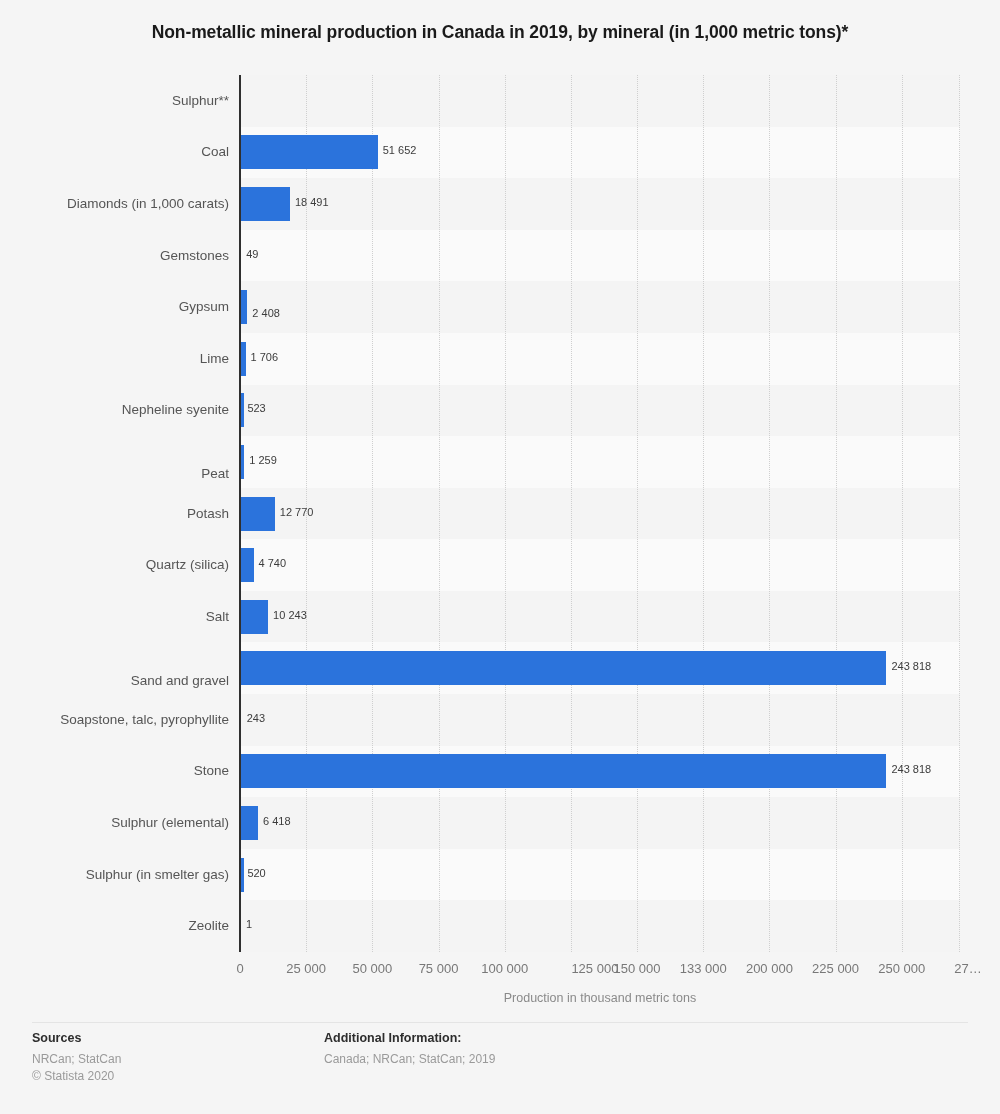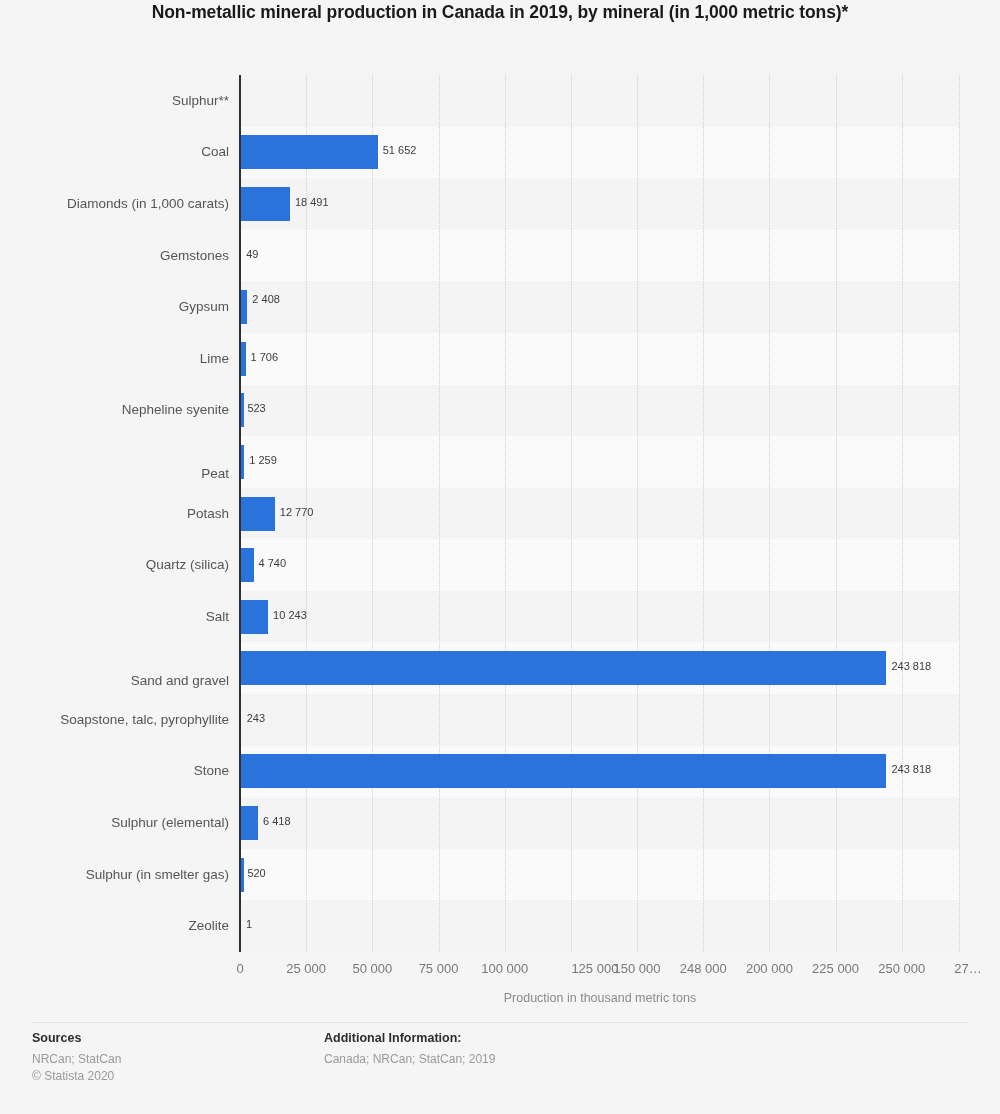--- a/index.html
+++ b/index.html
@@ -13,21 +13,21 @@
     font-family: "Liberation Sans", sans-serif;
     -webkit-font-smoothing: antialiased;
     overflow: hidden;
     position: relative;
   }
 
   
   #chart-title {
     position: absolute;
     left: 0;
-    top: 2px;
+    top: 22px;
     width: 1000px;
     text-align: center;
     font-size: 17.5px;
     font-weight: bold;
     color: #1a1a1a;
     letter-spacing: -0.1px;
   }
 
   
   #chart-area {
@@ -215,21 +215,21 @@
 
 <div id="x-axis">
   <div id="x-axis-title">Production in thousand metric tons</div>
 <div class="xtick" style="left: 240px;">0</div>
     <div class="xtick" style="left: 306.176px;">25 000</div>
     <div class="xtick" style="left: 372.353px;">50 000</div>
     <div class="xtick" style="left: 438.529px;">75 000</div>
     <div class="xtick" style="left: 504.706px;">100 000</div>
     <div class="xtick" style="left: 570.882px; margin-left: 24px;">125 000</div>
     <div class="xtick" style="left: 637.059px;">150 000</div>
-    <div class="xtick" style="left: 703.235px;">248 000</div>
+    <div class="xtick" style="left: 703.235px;">133 000</div>
     <div class="xtick" style="left: 769.412px;">200 000</div>
     <div class="xtick" style="left: 835.588px;">225 000</div>
     <div class="xtick" style="left: 901.765px;">250 000</div>
     <div class="xtick" style="left: 967.941px;">27…</div>
   </div>
 
 <div id="footer">
   <div id="footer-divider"></div>
 
   <div class="footer-col" id="sources-col">
@@ -244,21 +244,21 @@
   </div>
 </div>
 
 <div class="cat-label" style="top: 93.7941px;">Sulphur**</div>
 <div class="bar-value" style="left: 382.726px; top: 145.382px;">51 652</div>
 <div class="cat-label" style="top: 145.382px;">Coal</div>
 <div class="bar-value" style="left: 294.947px; top: 196.971px;">18 491</div>
 <div class="cat-label" style="top: 196.971px;">Diamonds (in 1,000 carats)</div>
 <div class="bar-value" style="left: 246.13px; top: 248.559px;">49</div>
 <div class="cat-label" style="top: 248.559px;">Gemstones</div>
-<div class="bar-value" style="left: 252.374px; top: 294px;">2 408</div>
+<div class="bar-value" style="left: 252.374px; top: 308px;">2 408</div>
 <div class="cat-label" style="top: 300.147px;">Gypsum</div>
 <div class="bar-value" style="left: 250.516px; top: 351.735px;">1 706</div>
 <div class="cat-label" style="top: 351.735px;">Lime</div>
 <div class="bar-value" style="left: 247.384px; top: 403.324px;">523</div>
 <div class="cat-label" style="top: 403.324px;">Nepheline syenite</div>
 <div class="bar-value" style="left: 249.333px; top: 454.912px;">1 259</div>
 <div class="cat-label" style="top: 467px;">Peat</div>
 <div class="bar-value" style="left: 279.803px; top: 506.5px;">12 770</div>
 <div class="cat-label" style="top: 506.5px;">Potash</div>
 <div class="bar-value" style="left: 258.547px; top: 558.088px;">4 740</div>

